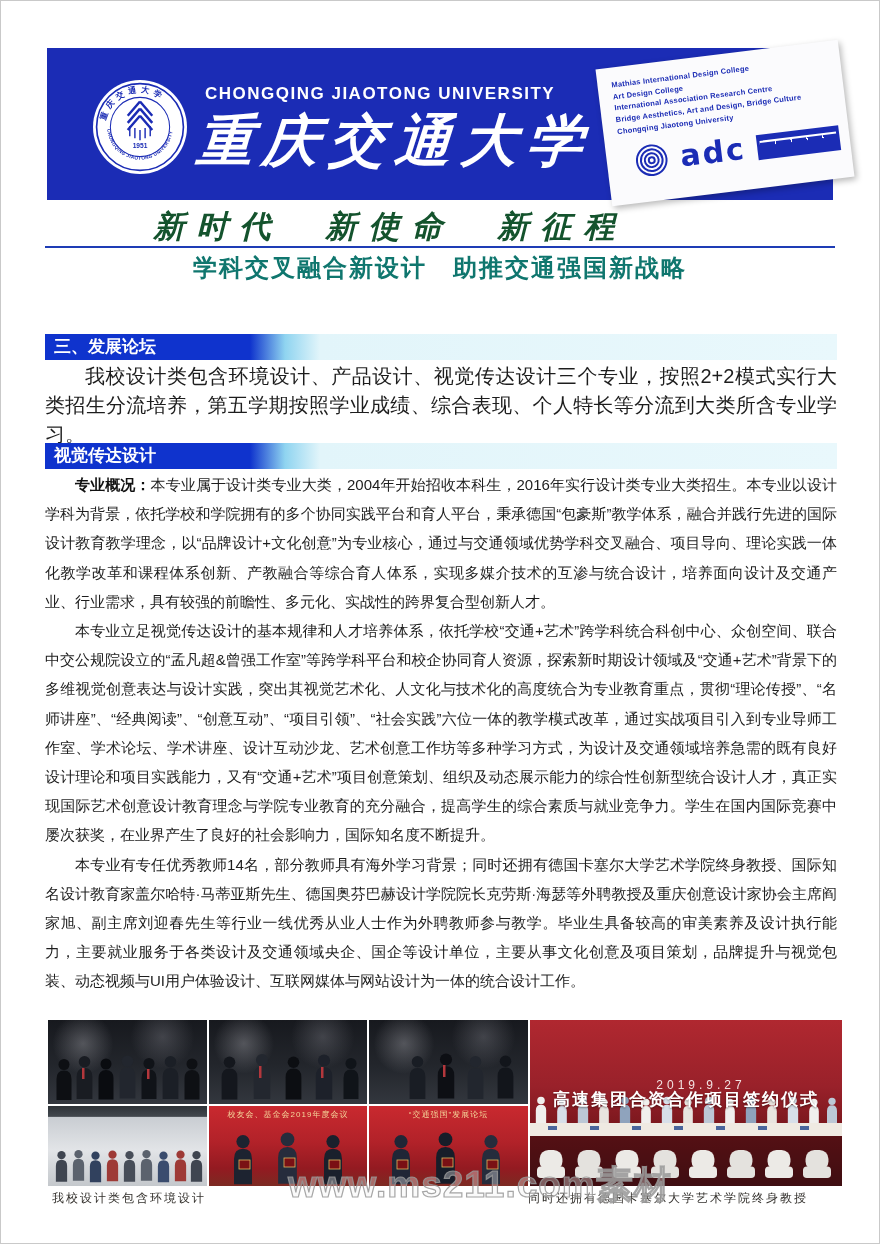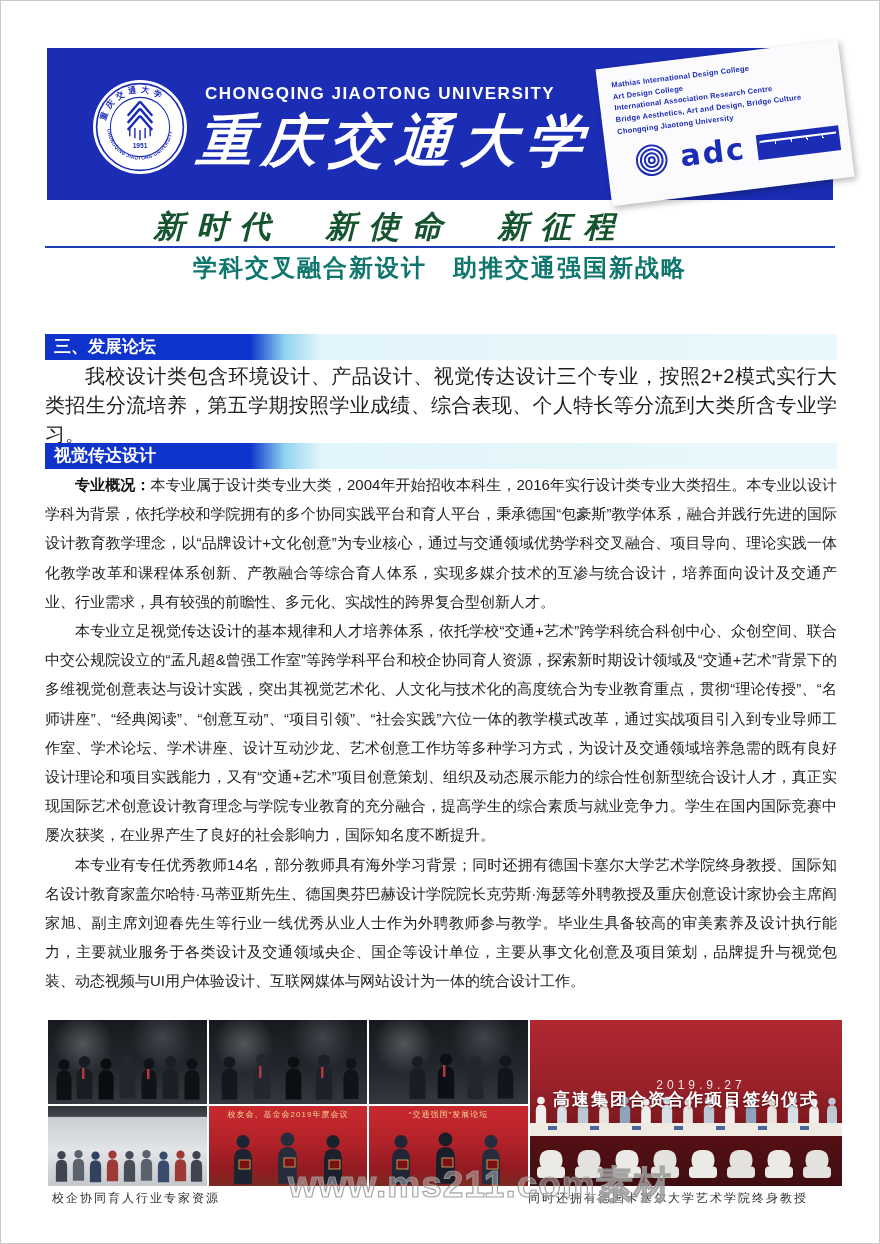--- a/index.html
+++ b/index.html
@@ -273,15 +273,15 @@
       <use href="#sym-chair" x="82" y="130" width="30" height="28" fill="#eceae6"></use>
       <use href="#sym-chair" x="120" y="130" width="30" height="28" fill="#e4e2de"></use>
       <use href="#sym-chair" x="158" y="130" width="30" height="28" fill="#eceae6"></use>
       <use href="#sym-chair" x="196" y="130" width="30" height="28" fill="#e4e2de"></use>
       <use href="#sym-chair" x="234" y="130" width="30" height="28" fill="#eceae6"></use>
       <use href="#sym-chair" x="272" y="130" width="30" height="28" fill="#e4e2de"></use>
     </svg>
   </div>
 </div>
 
-<div class="cap cap-left">校企协同育人行业专家资源</div>
+<div class="cap cap-left">我校设计类包含环境设计</div>
 <div class="cap cap-right">同时还拥有德国卡塞尔大学艺术学院终身教授</div>
 <div class="watermark">www.ms211.com素材</div>
 
 </body></html>

